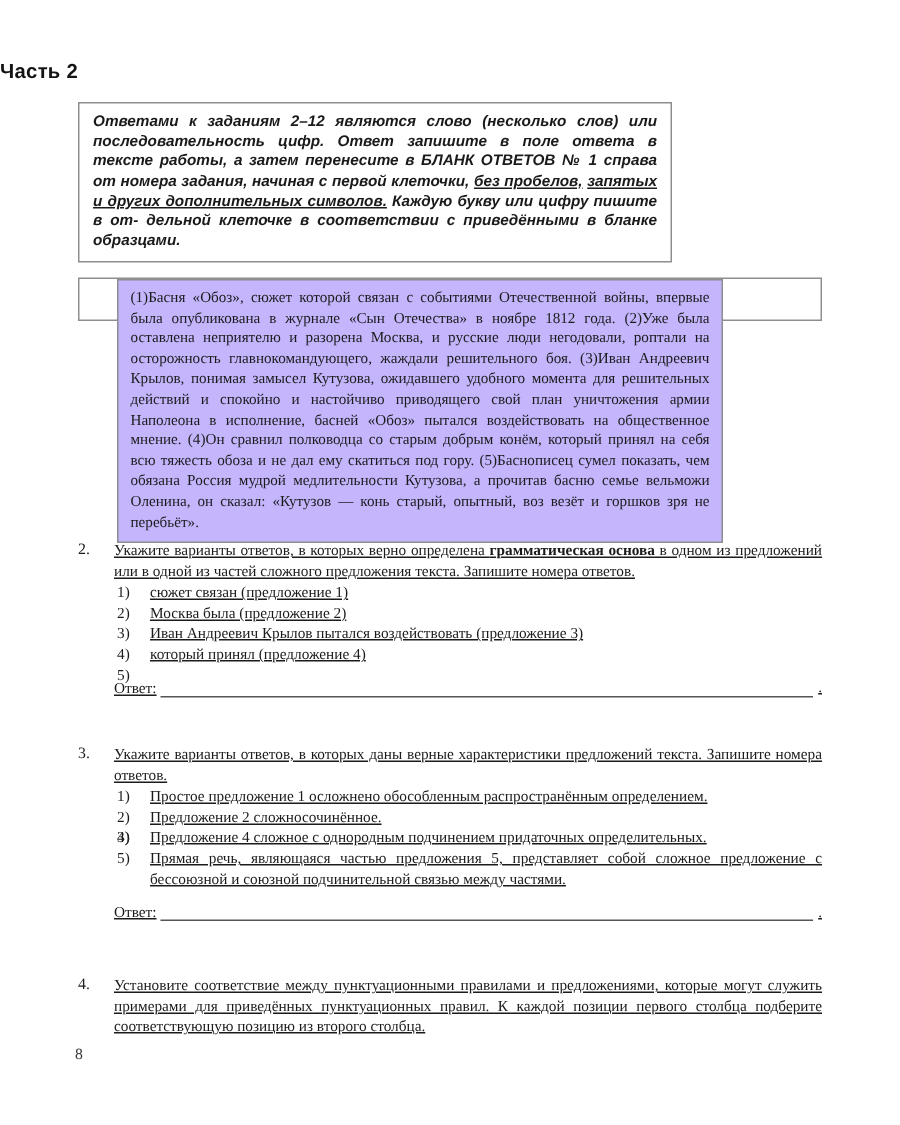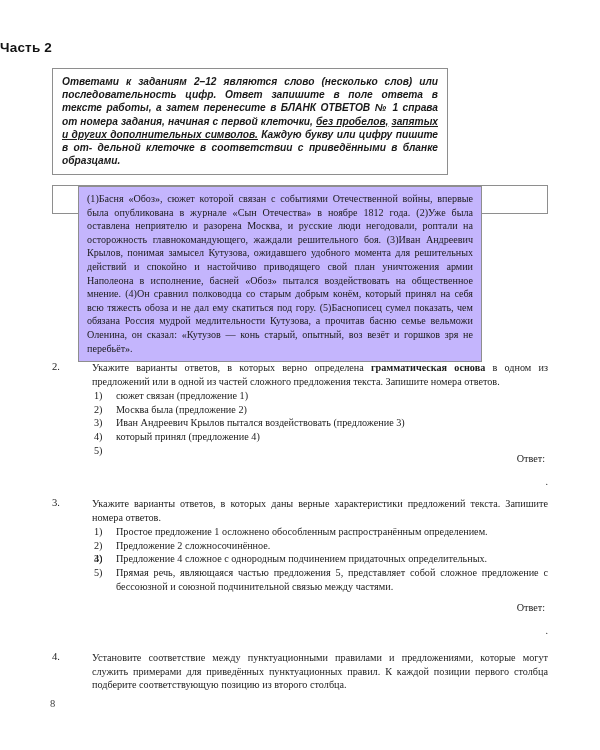--- a/index.html
+++ b/index.html
@@ -114,21 +114,22 @@
     position: absolute;
     left: 0;
     top: 0;
     width: 26px;
     font-family: "Liberation Serif", "DejaVu Serif", serif;
     font-size: 10.6px;
     font-weight: normal;
     color: #1b1b1b;
   }
   .task-body {
-    margin-left: 40px;
+    margin-left: 24px;
+    text-decoration: underline;
   }
   .task-stem {
     margin: 0;
     font-size: 10.2px;
     line-height: 13.6px;
     text-align: justify;
     text-align-last: left;
     color: #1b1b1b;
   }
   .task-stem b { font-weight: bold; }
@@ -152,24 +153,23 @@
     left: 2px;
     top: 0;
     width: 20px;
     font-size: 10.2px;
     color: #1b1b1b;
   }
 
   .answer-row {
     margin-top: 9px;
     display: flex;
-    align-items: flex-end;
-    font-size: 10.2px;
-    color: #1b1b1b;
-    flex-direction: column;
+    align-items: center;
+    font-size: 10.2px;
+    color: #1b1b1b;
   }
   .answer-label {
     white-space: nowrap;
     padding-right: 3px;
   }
   .answer-line {
     flex: 1 1 auto;
     border-bottom: 1px solid #555555;
     height: 11px;
     margin-bottom: 1px;

